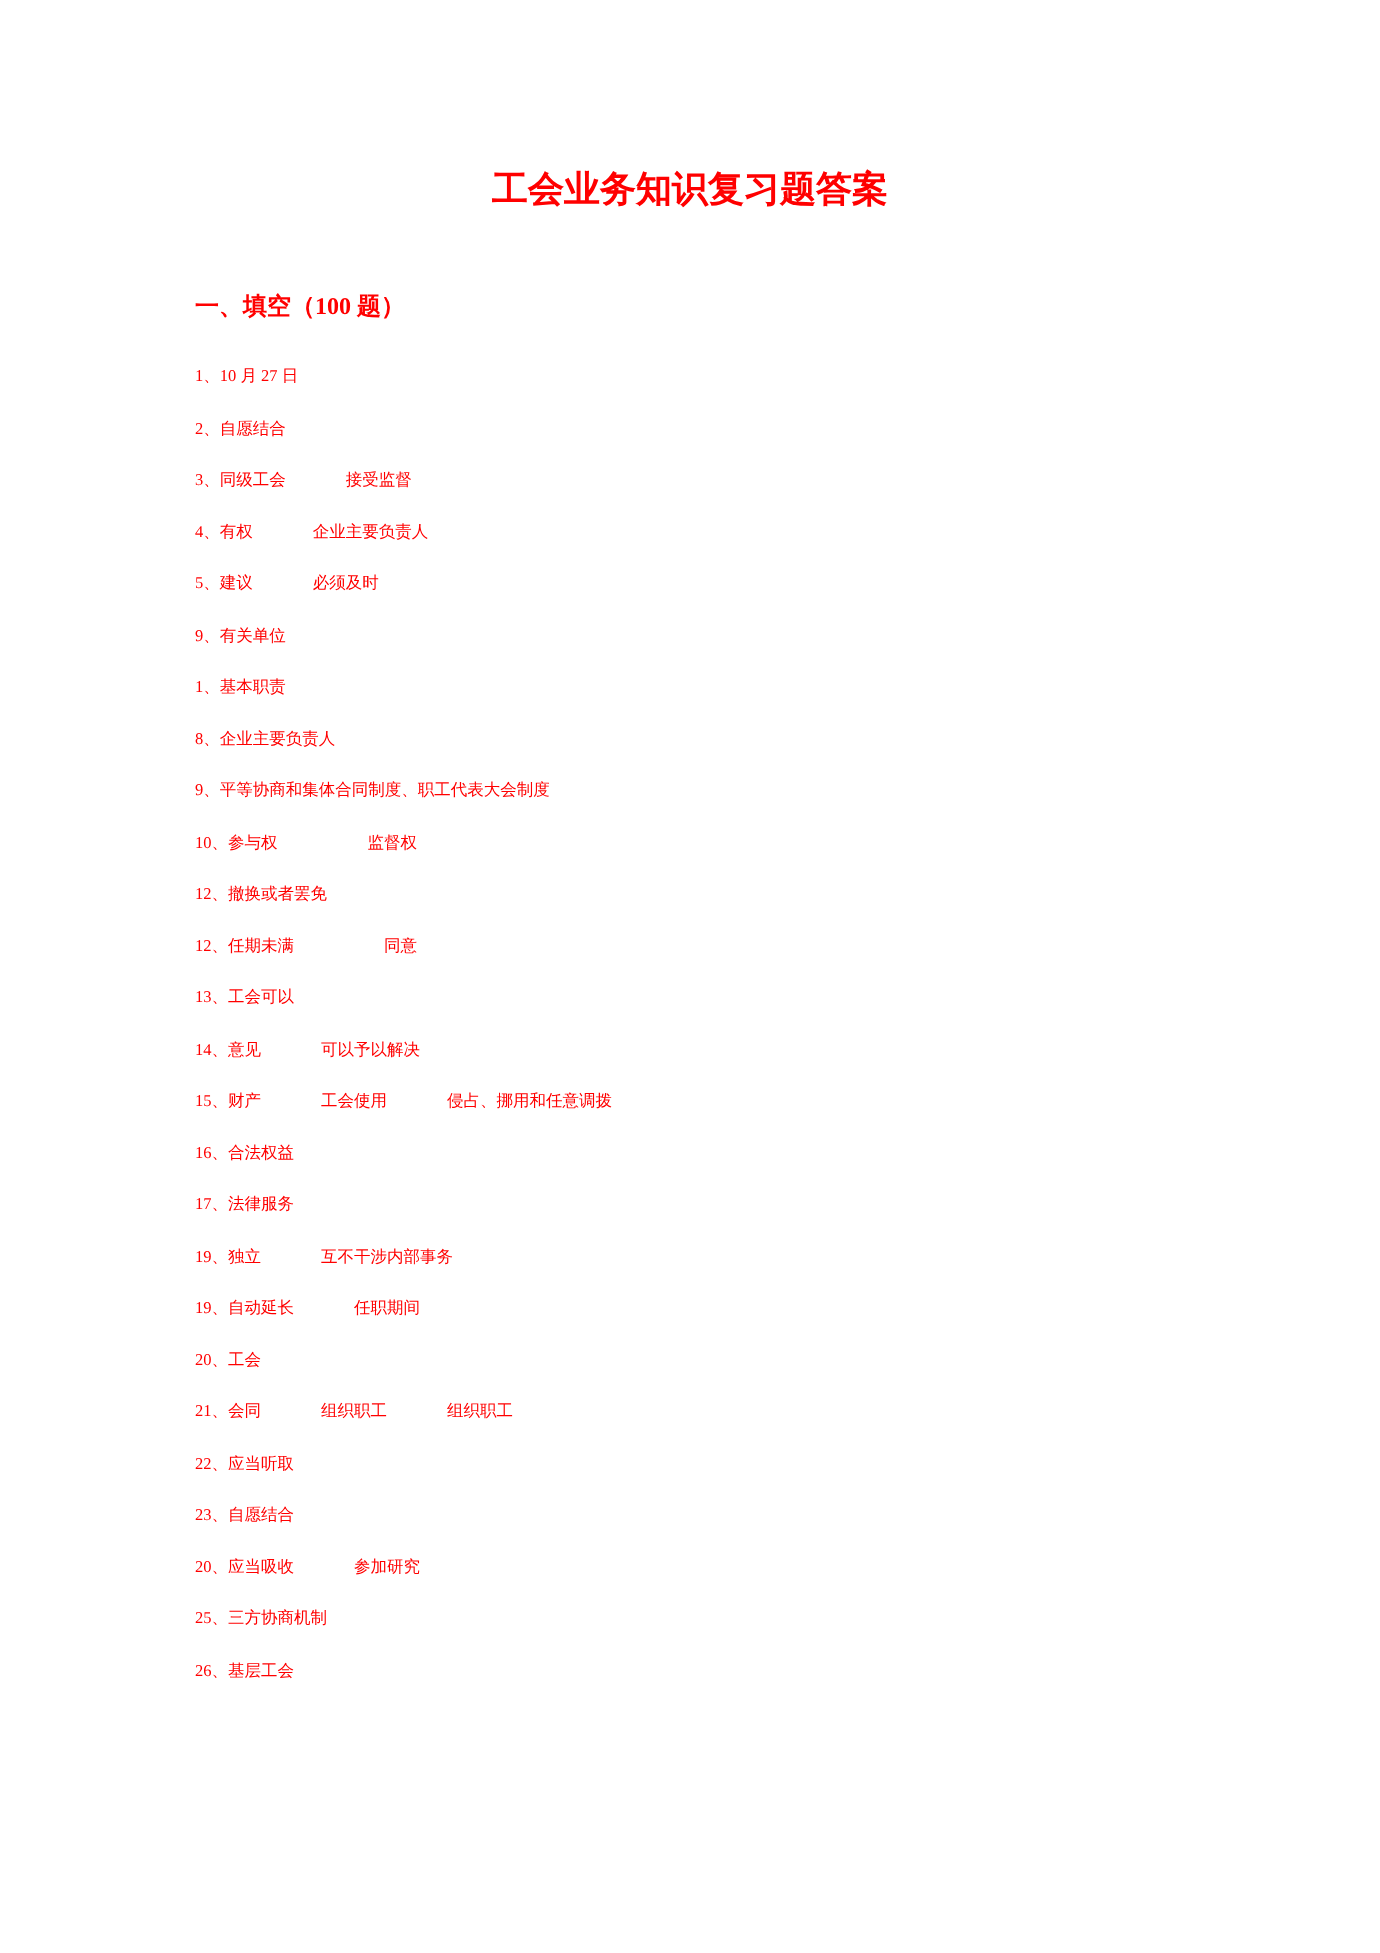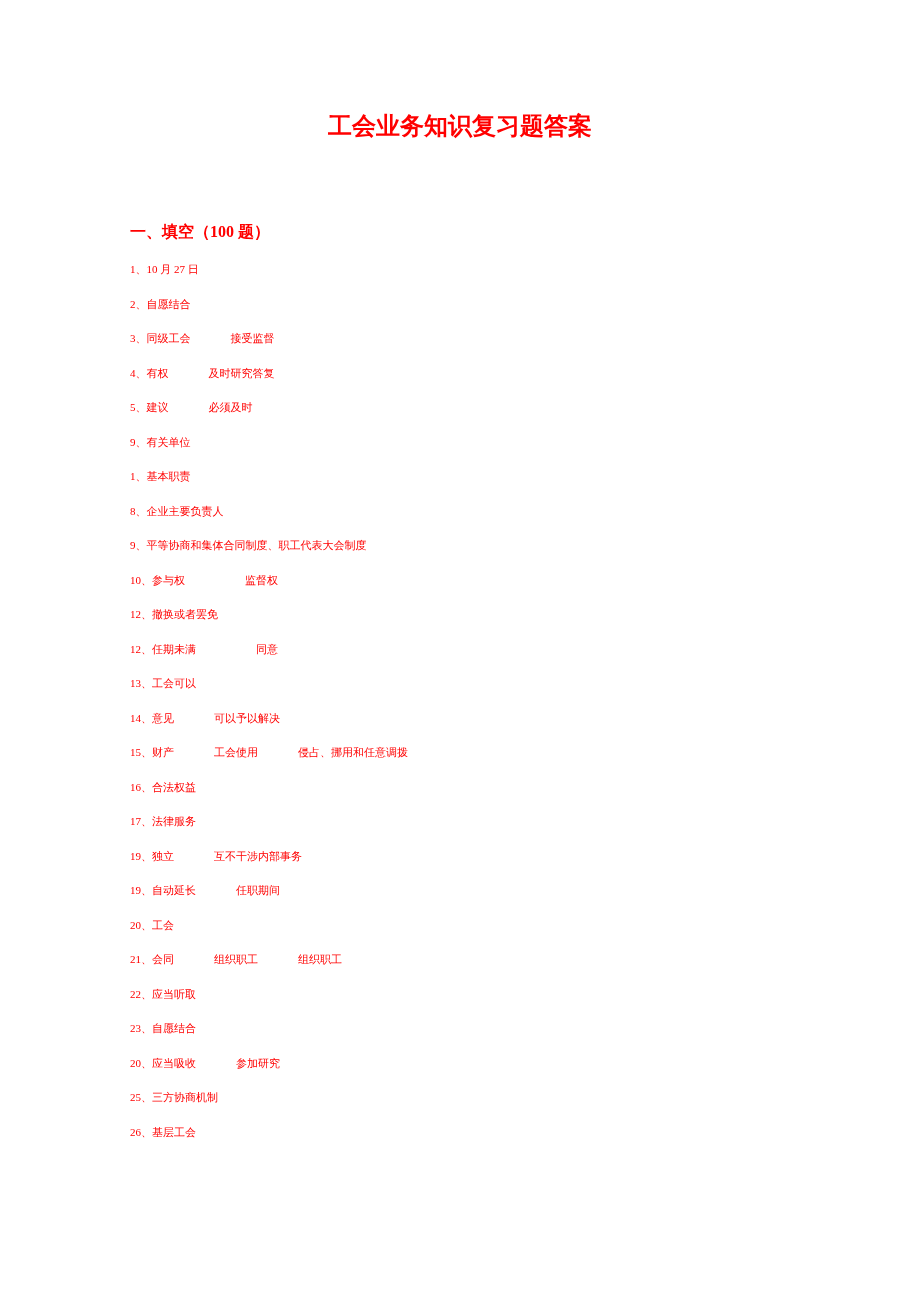--- a/index.html
+++ b/index.html
@@ -12,26 +12,26 @@
       width: 920px;
       height: 1302px;
       font-family: "SimSun", "宋体", serif;
       color: #ff0000;
       padding: 110px 130px 60px 130px;
     }
     .title {
       text-align: center;
       font-size: 24px;
       font-weight: bold;
-      margin-bottom: 80px;
+      margin-bottom: 52px;
     }
     .section-header {
       font-size: 16px;
       font-weight: bold;
-      margin-bottom: 18px;
+      margin-bottom: 28px;
     }
     .answer-line {
       font-size: 11px;
       margin-bottom: 18px;
       line-height: 1.5;
     }
     .gap {
       display: inline-block;
       width: 40px;
     }
@@ -46,21 +46,21 @@
 <div class="title">工会业务知识复习题答案</div>
 
 <div class="section-header">一、填空（100 题）</div>
 
 <div class="answer-line">1、10 月 27 日</div>
 <div class="answer-line">2、自愿结合</div>
 <div class="answer-line">
   <span>3、同级工会</span><span class="gap"></span><span>接受监督</span>
 </div>
 <div class="answer-line">
-  <span>4、有权</span><span class="gap"></span><span>及时研究答复</span>
+  <span>4、有权</span><span class="gap"></span><span>企业主要负责人</span>
 </div>
 <div class="answer-line">
   <span>5、建议</span><span class="gap"></span><span>必须及时</span>
 </div>
 <div class="answer-line">9、有关单位</div>
 <div class="answer-line">1、基本职责</div>
 <div class="answer-line">8、企业主要负责人</div>
 <div class="answer-line">9、平等协商和集体合同制度、职工代表大会制度</div>
 <div class="answer-line">
   <span>10、参与权</span><span class="gap-wide"></span><span>监督权</span>

